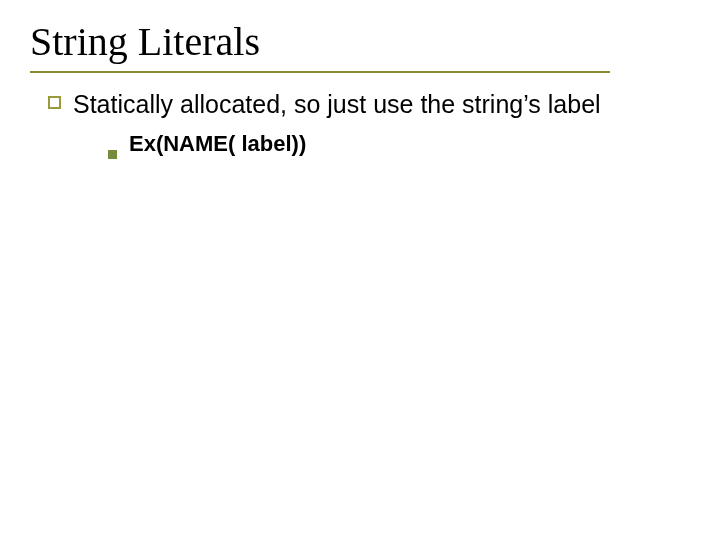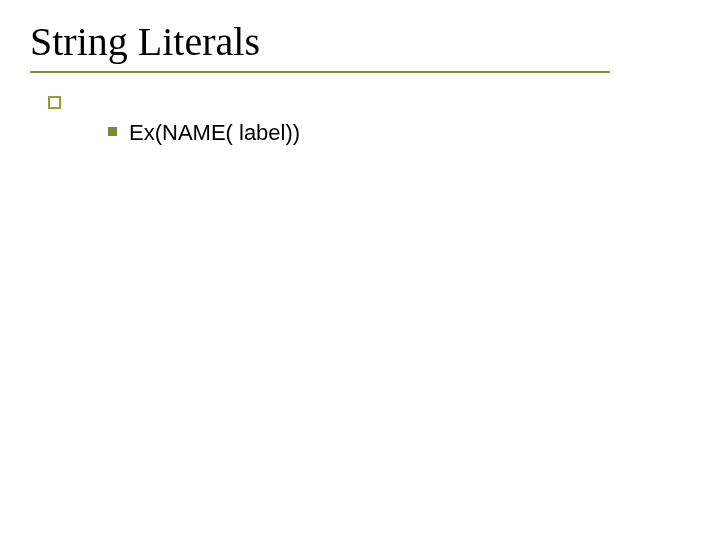--- a/index.html
+++ b/index.html
@@ -46,22 +46,23 @@
   }
   .lvl1-text {
     font-size: 25px;
     line-height: 1.25;
   }
   .lvl2 {
     margin: 10px 0 18px 60px;
   }
   .lvl2-row {
     display: flex;
-    align-items: flex-start;
+    align-items: flex-end;
     margin-bottom: 6px;
+    font-weight: bold;
   }
   .bullet-square {
     width: 9px;
     height: 9px;
     background: #748c3c;
     margin-top: 8px;
     margin-right: 12px;
     flex: 0 0 auto;
   }
   .lvl2-text {
@@ -72,20 +73,21 @@
 </head>
 <body>
 
 <div class="slide">
   <h1 class="title">String Literals</h1>
   <hr class="title-rule">
 
   <div class="lvl1">
     <div class="lvl1-row">
       <span class="bullet-box"></span>
+      <span class="lvl1-text">Statically allocated, so just use the string’s label</span>
     </div>
     <div class="lvl2">
       <div class="lvl2-row">
         <span class="bullet-square"></span>
         <span class="lvl2-text">Ex(NAME( label))</span>
       </div>
     </div>
   </div>
 
 </div>

